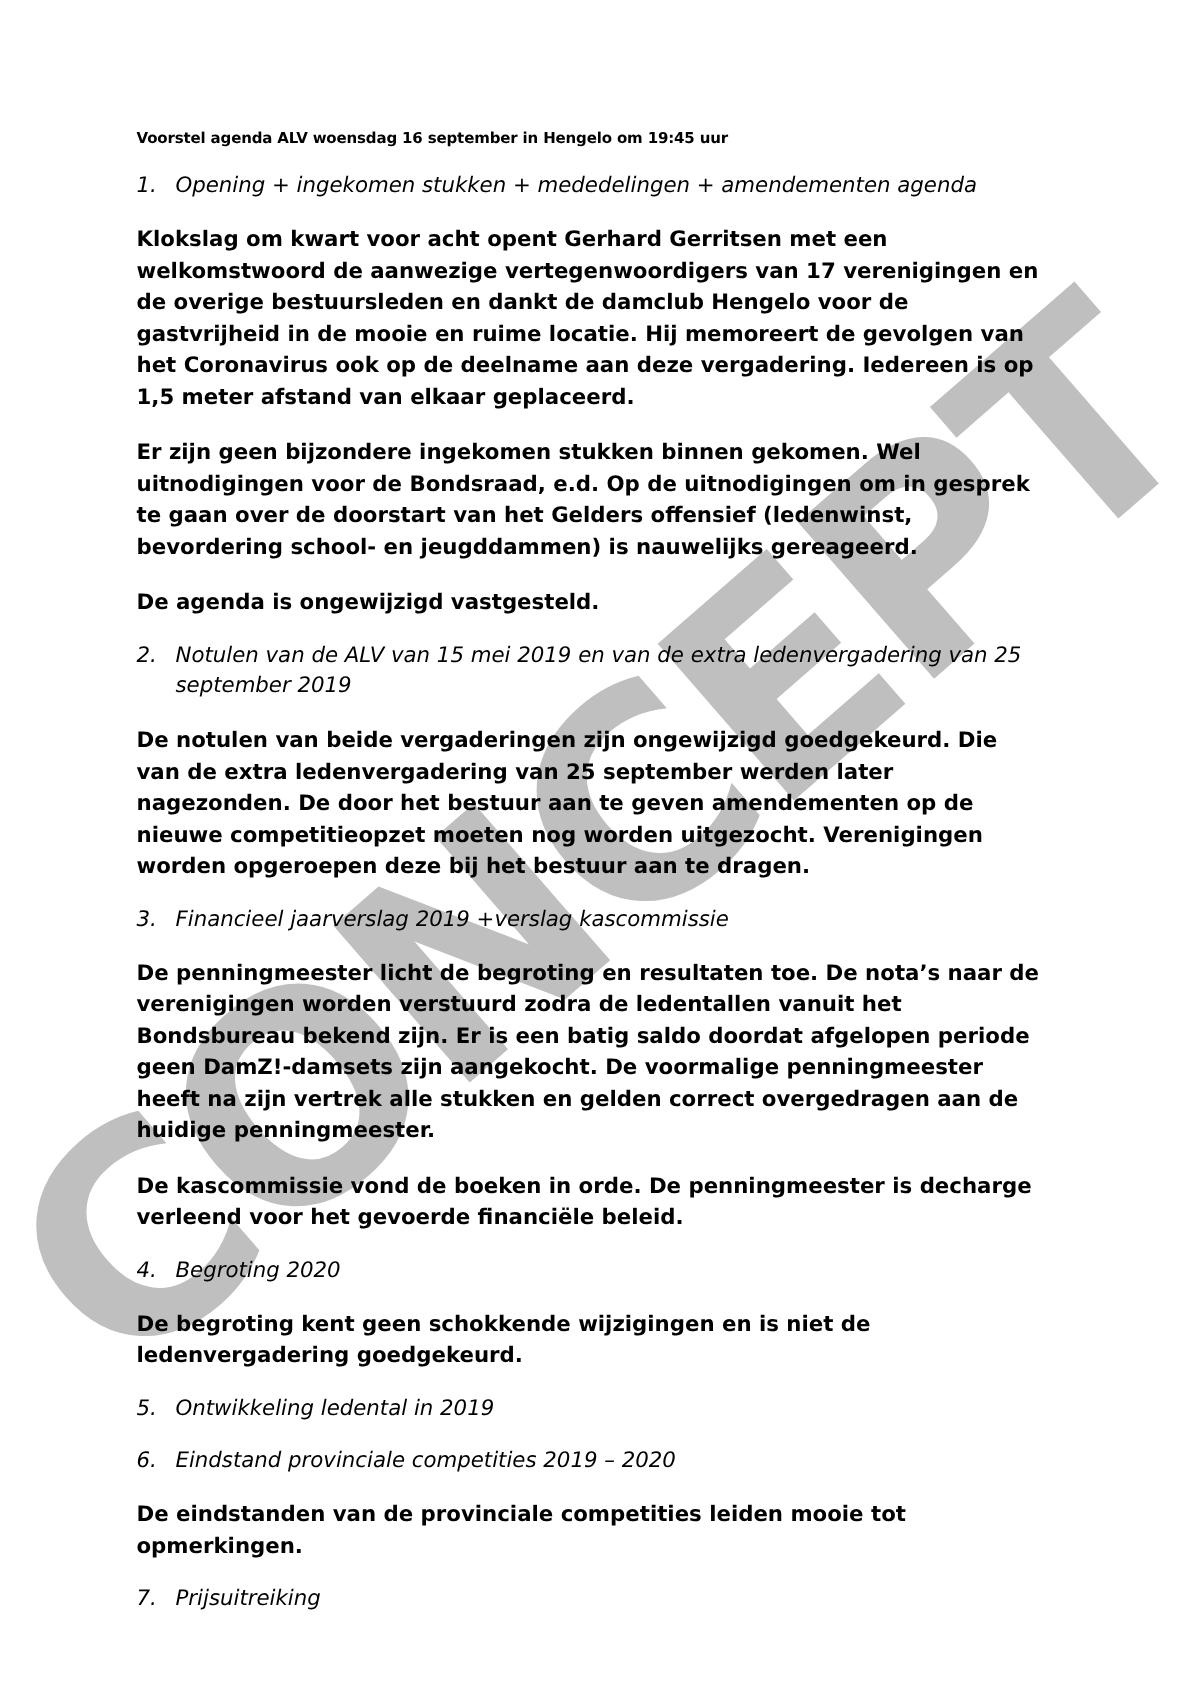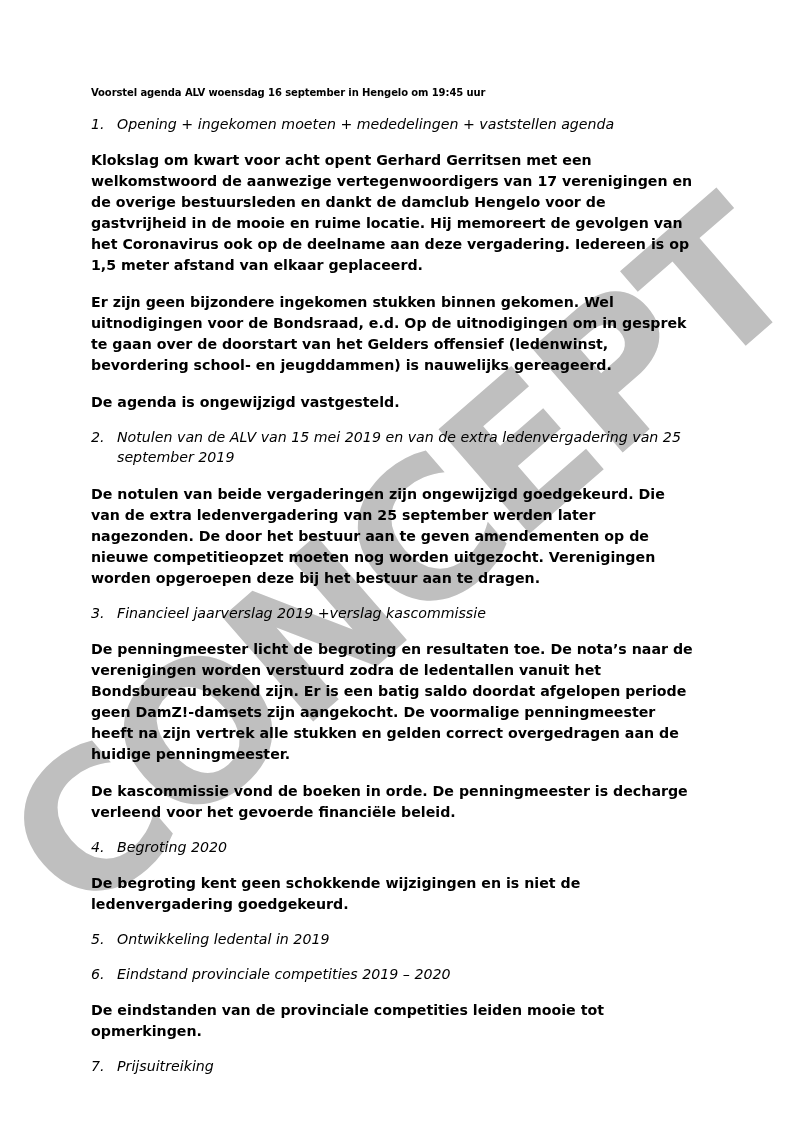--- a/index.html
+++ b/index.html
@@ -111,21 +111,21 @@
   </div>
 
   <div class="content">
 
     <h1 class="doc-title">Voorstel agenda ALV woensdag 16 september in Hengelo om 19:45 uur</h1>
 
     <div id="agenda-root">
         <section class="agenda-item">
           <div class="item-heading">
             <span class="item-num">1.</span>
-            <span class="item-title">Opening + ingekomen moeten + mededelingen + vaststellen agenda</span>
+            <span class="item-title">Opening + ingekomen stukken + mededelingen + amendementen agenda</span>
           </div>
           <p class="para">Klokslag om kwart voor acht opent Gerhard Gerritsen met een welkomstwoord de aanwezige vertegenwoordigers van 17 verenigingen en de overige bestuursleden en dankt de damclub Hengelo voor de gastvrijheid in de mooie en ruime locatie. Hij memoreert de gevolgen van het Coronavirus ook op de deelname aan deze vergadering. Iedereen is op 1,5 meter afstand van elkaar geplaceerd.</p>
           <p class="para">Er zijn geen bijzondere ingekomen stukken binnen gekomen. Wel uitnodigingen voor de Bondsraad, e.d. Op de uitnodigingen om in gesprek te gaan over de doorstart van het Gelders offensief (ledenwinst, bevordering school- en jeugddammen) is nauwelijks gereageerd.</p>
           <p class="para">De agenda is ongewijzigd vastgesteld.</p>
         </section>
         <section class="agenda-item">
           <div class="item-heading">
             <span class="item-num">2.</span>
             <span class="item-title">Notulen van de ALV van 15 mei 2019 en van de extra ledenvergadering van 25 september 2019</span>
           </div>

